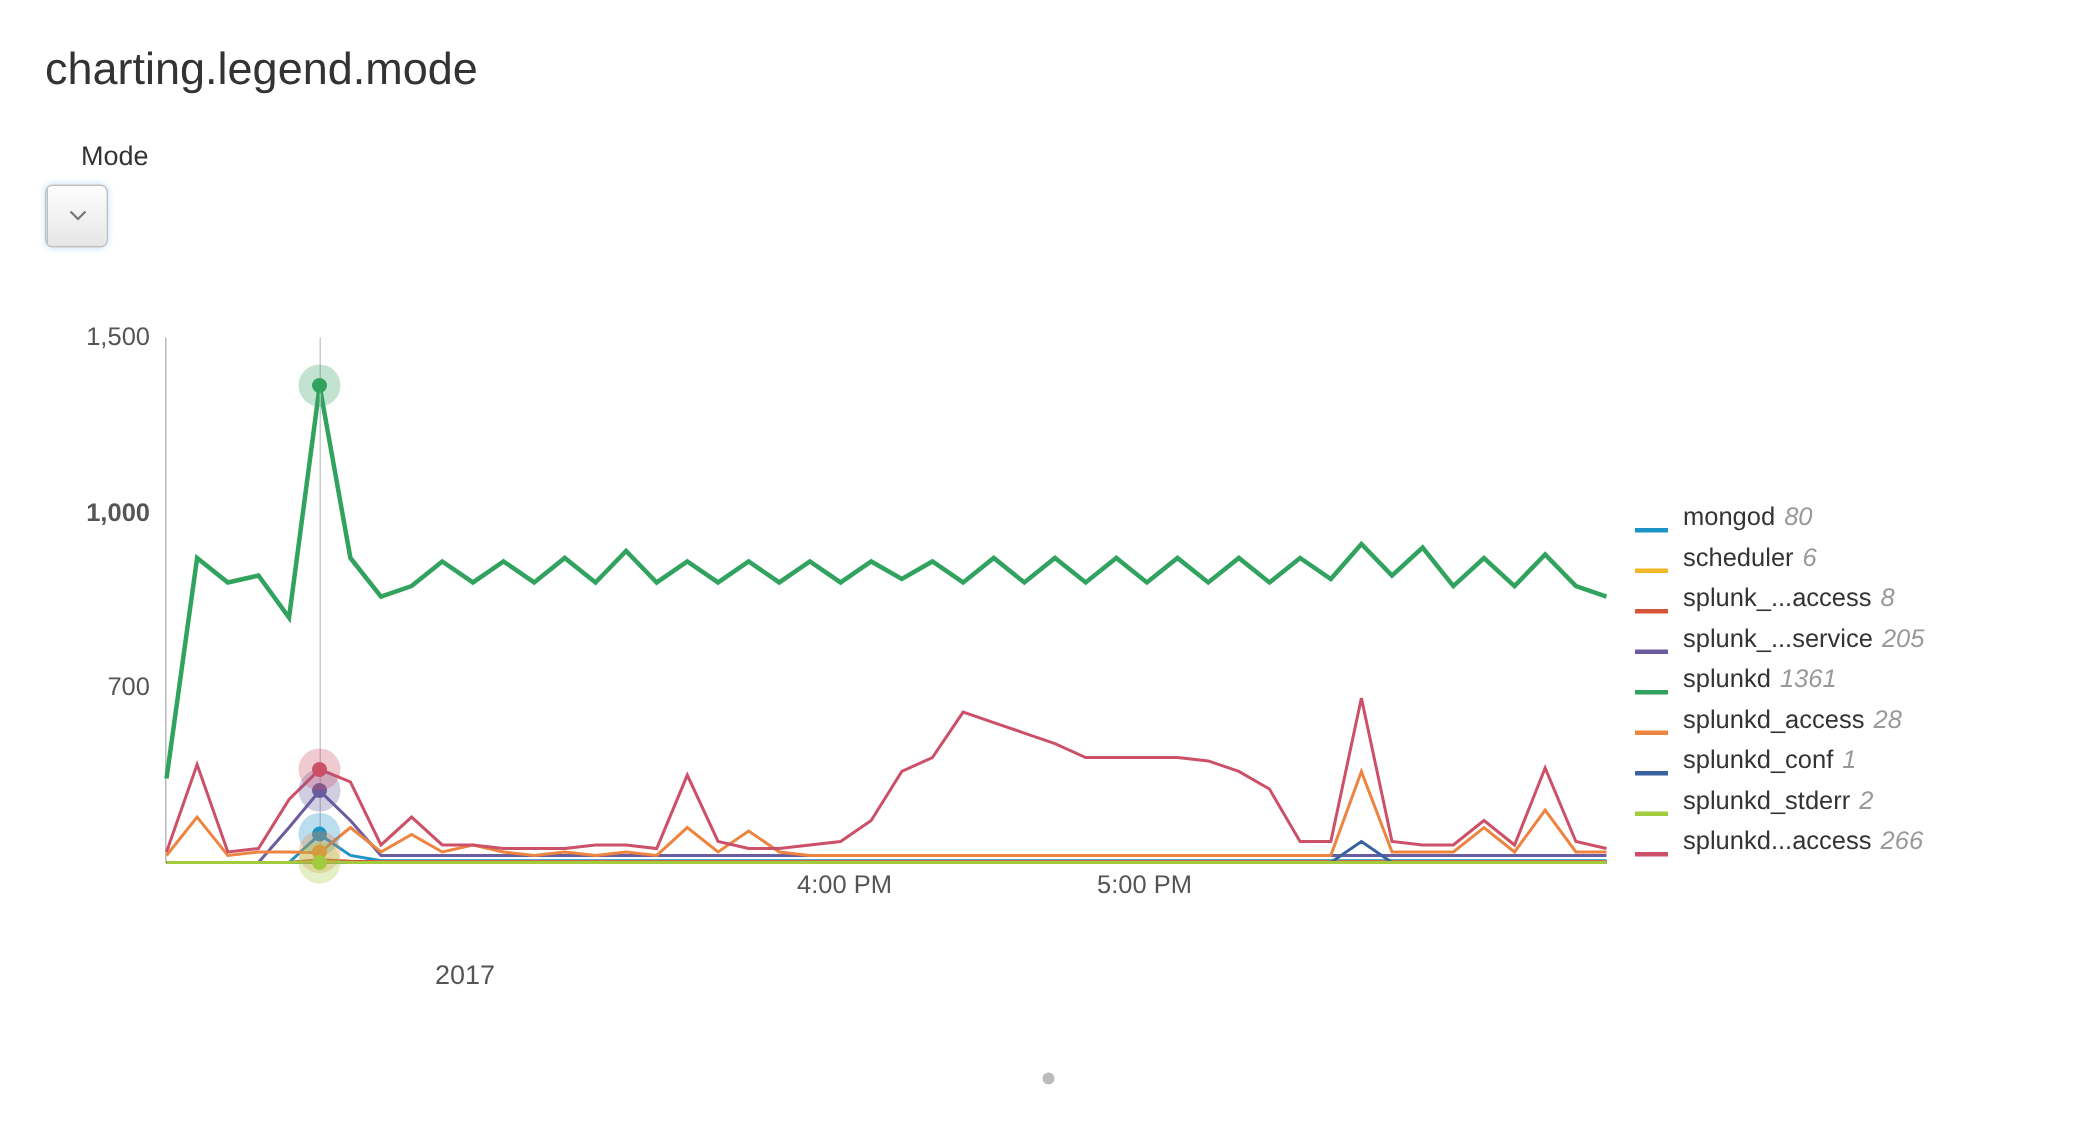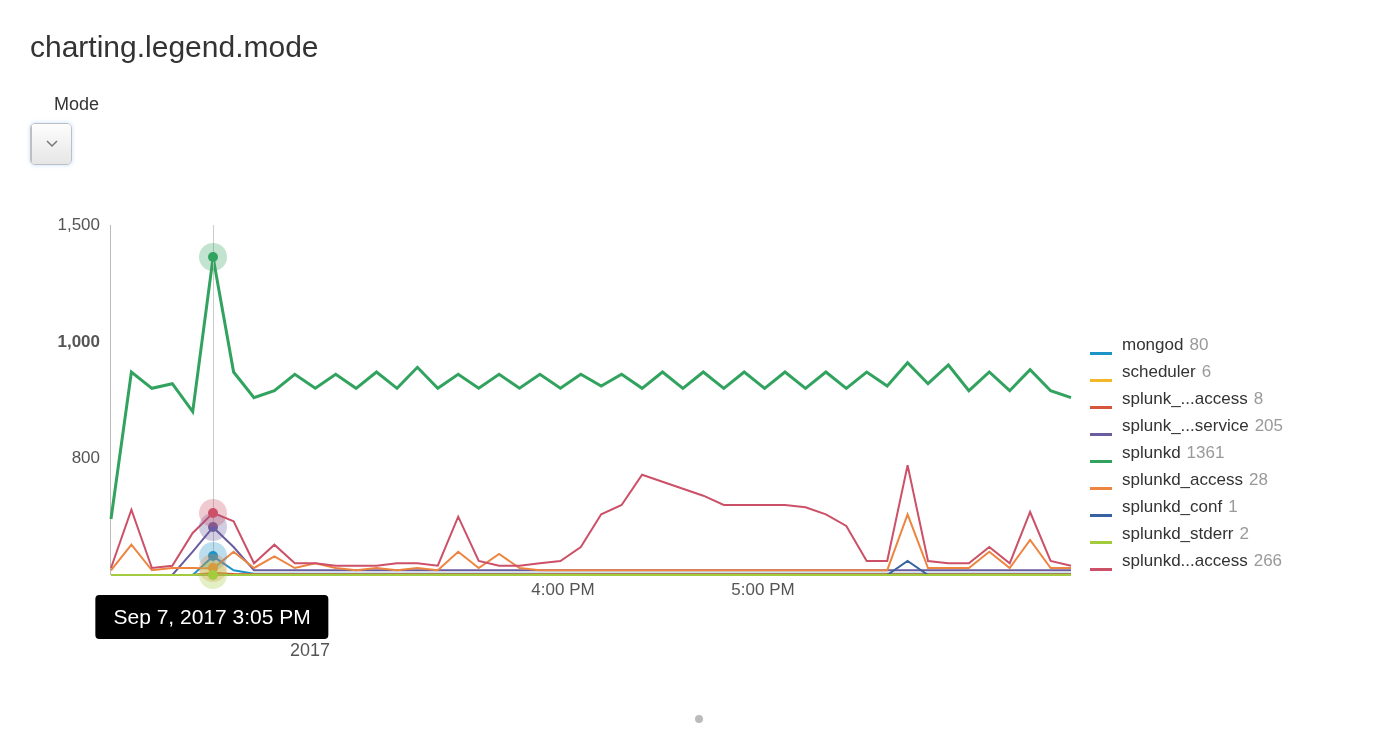--- a/index.html
+++ b/index.html
@@ -145,21 +145,21 @@
     align-items: flex-end;
     margin-bottom: 7px;
     cursor: pointer;
   }
   .legend-dash {
     width: 22px; height: 3px;
     margin-right: 10px;
     flex-shrink: 0;
   }
   .legend-name { color: #333; }
-  .legend-val  { color: #999; margin-left: 6px; }
+  .legend-val  { color: #999; margin-left: 6px; font-style: italic; }
   .scroll-dot {
     width: 8px; height: 8px; border-radius: 50%;
     background: #bbb;
     margin: 30px auto 0;
   }
 </style>
 </head>
 <body>
 
 <h1 class="page-title">charting.legend.mode</h1>
@@ -172,21 +172,21 @@
           <path d="M1 1 L6 6 L11 1" fill="none" stroke="#777" stroke-width="1.5"></path>
         </svg>
     </div>
   </div>
 </div>
 
 <div class="chart-zone">
   <div class="chart-area" style="height:460px;">
 
     <div id="yticks">
-        <div class="y-tick" style="top: 233.333px;">800</div>
+        <div class="y-tick" style="top: 233.333px;">700</div>
         <div class="y-tick" style="top: 116.667px; font-weight: bold;">1,000</div>
         <div class="y-tick" style="top: 0px;">1,500</div>
       </div>
 
     <div class="plot">
       <svg class="lines" id="lines" width="960" height="350">
           <path d="M0.0 350.0 L20.4 350.0 L40.9 350.0 L61.3 350.0 L81.7 350.0 L102.1 331.3 L122.6 345.3 L143.0 348.8 L163.4 348.8 L183.8 348.8 L204.3 348.8 L224.7 348.8 L245.1 348.8 L265.5 348.8 L286.0 348.8 L306.4 348.8 L326.8 348.8 L347.2 348.8 L367.7 348.8 L388.1 348.8 L408.5 348.8 L428.9 348.8 L449.4 348.8 L469.8 348.8 L490.2 348.8 L510.6 348.8 L531.1 348.8 L551.5 348.8 L571.9 348.8 L592.3 348.8 L612.8 348.8 L633.2 348.8 L653.6 348.8 L674.0 348.8 L694.5 348.8 L714.9 348.8 L735.3 348.8 L755.7 348.8 L776.2 348.8 L796.6 348.8 L817.0 348.8 L837.4 348.8 L857.9 348.8 L878.3 348.8 L898.7 348.8 L919.1 348.8 L939.6 348.8 L960.0 348.8 " fill="none" stroke="#1e93c6" stroke-width="2"></path>
           <path d="M0.0 350.0 L20.4 350.0 L40.9 350.0 L61.3 350.0 L81.7 350.0 L102.1 348.6 L122.6 349.3 L143.0 349.5 L163.4 349.5 L183.8 349.5 L204.3 349.5 L224.7 349.5 L245.1 349.5 L265.5 349.5 L286.0 349.5 L306.4 349.5 L326.8 349.5 L347.2 349.5 L367.7 349.5 L388.1 349.5 L408.5 349.5 L428.9 349.5 L449.4 349.5 L469.8 349.5 L490.2 349.5 L510.6 349.5 L531.1 349.5 L551.5 349.5 L571.9 349.5 L592.3 349.5 L612.8 349.5 L633.2 349.5 L653.6 349.5 L674.0 349.5 L694.5 349.5 L714.9 349.5 L735.3 349.5 L755.7 349.5 L776.2 349.5 L796.6 349.5 L817.0 349.5 L837.4 349.5 L857.9 349.5 L878.3 349.5 L898.7 349.5 L919.1 349.5 L939.6 349.5 L960.0 349.5 " fill="none" stroke="#f2b827" stroke-width="2"></path>
           <path d="M0.0 350.0 L20.4 350.0 L40.9 350.0 L61.3 350.0 L81.7 350.0 L102.1 348.1 L122.6 349.1 L143.0 349.5 L163.4 349.5 L183.8 349.5 L204.3 349.5 L224.7 349.5 L245.1 349.5 L265.5 349.5 L286.0 349.5 L306.4 349.5 L326.8 349.5 L347.2 349.5 L367.7 349.5 L388.1 349.5 L408.5 349.5 L428.9 349.5 L449.4 349.5 L469.8 349.5 L490.2 349.5 L510.6 349.5 L531.1 349.5 L551.5 349.5 L571.9 349.5 L592.3 349.5 L612.8 349.5 L633.2 349.5 L653.6 349.5 L674.0 349.5 L694.5 349.5 L714.9 349.5 L735.3 349.5 L755.7 349.5 L776.2 349.5 L796.6 349.5 L817.0 349.5 L837.4 349.5 L857.9 349.5 L878.3 349.5 L898.7 349.5 L919.1 349.5 L939.6 349.5 L960.0 349.5 " fill="none" stroke="#d6563c" stroke-width="2"></path>
           <path d="M0.0 350.0 L20.4 350.0 L40.9 350.0 L61.3 350.0 L81.7 326.7 L102.1 302.2 L122.6 322.0 L143.0 345.3 L163.4 345.3 L183.8 345.3 L204.3 345.3 L224.7 345.3 L245.1 345.3 L265.5 345.3 L286.0 345.3 L306.4 345.3 L326.8 345.3 L347.2 345.3 L367.7 345.3 L388.1 345.3 L408.5 345.3 L428.9 345.3 L449.4 345.3 L469.8 345.3 L490.2 345.3 L510.6 345.3 L531.1 345.3 L551.5 345.3 L571.9 345.3 L592.3 345.3 L612.8 345.3 L633.2 345.3 L653.6 345.3 L674.0 345.3 L694.5 345.3 L714.9 345.3 L735.3 345.3 L755.7 345.3 L776.2 345.3 L796.6 345.3 L817.0 345.3 L837.4 345.3 L857.9 345.3 L878.3 345.3 L898.7 345.3 L919.1 345.3 L939.6 345.3 L960.0 345.3 " fill="none" stroke="#6a5c9e" stroke-width="2"></path>
@@ -212,21 +212,20 @@
           <div class="hover-dot" style="left: 102.128px; top: 287.933px; background: rgb(204, 80, 104);"></div>
         </div>
     </div>
 
     <div id="xticks">
         <div class="x-tick" style="left: 493px; margin-left: 40px;">4:00 PM</div>
         <div class="x-tick" style="left: 733px;">5:00 PM</div>
       </div>
     <div class="x-sub" style="left:280px;">2017</div>
 
-    <div class="tooltip" id="tooltip" style="top: 370px; left: 182.128px;">Sep 7, 2017 3:05 PM</div>
   </div>
 
   <div class="legend" id="legend">
       <div class="legend-row">
         <div class="legend-dash" style="background: rgb(30, 147, 198);"></div>
         <span class="legend-name">mongod</span>
         <span class="legend-val">80</span>
       </div>
       <div class="legend-row">
         <div class="legend-dash" style="background: rgb(242, 184, 39);"></div>

